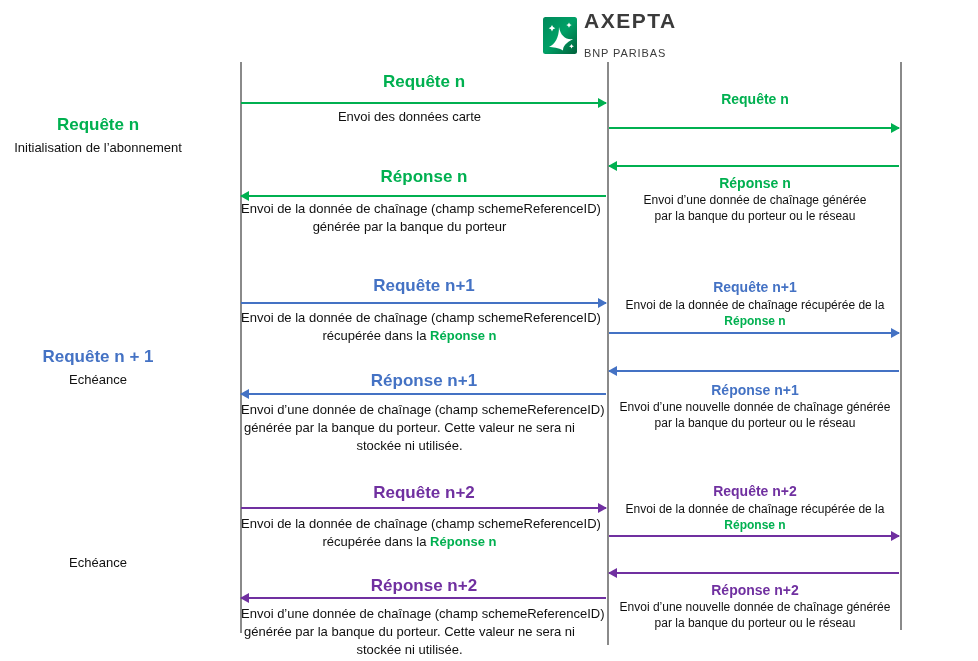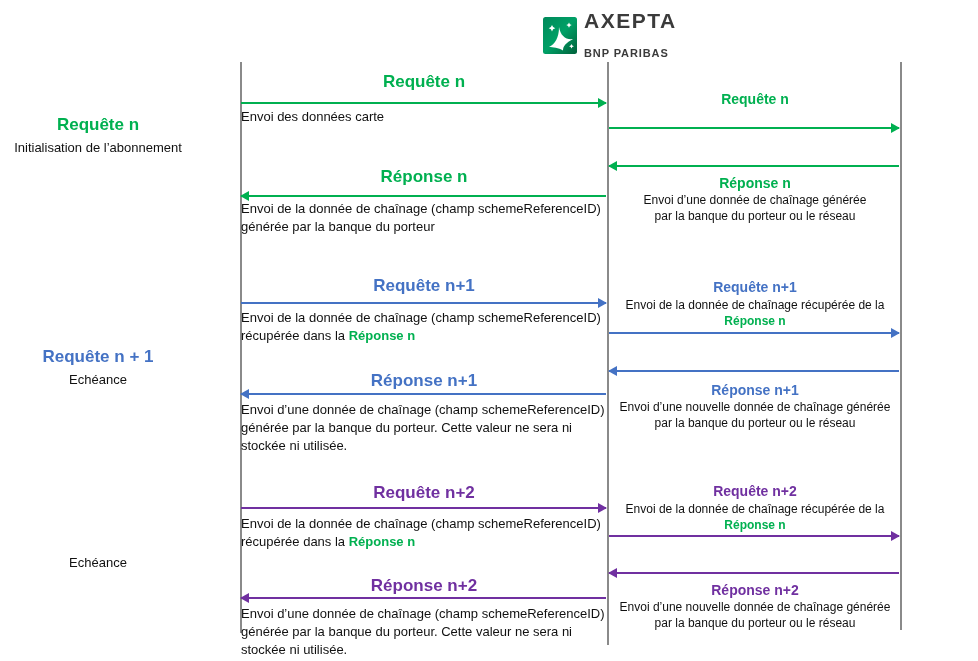--- a/index.html
+++ b/index.html
@@ -7,29 +7,29 @@
   body { font-family:"Liberation Sans", sans-serif; color:#1a1a1a; }
   .canvas { position:relative; width:978px; height:661px; background:#fff; overflow:hidden; }
 
   .lifeline { position:absolute; width:2px; background:var(--lifeline_gray,#8a8a8a); }
 
   .actor { position:absolute; font-size:15px; text-align:center; line-height:20px; color:#111; }
 
   .logo { position:absolute; display:flex; align-items:center; }
   .logo-text { margin-left:7px; }
   .logo-brand { font-size:21px; font-weight:800; letter-spacing:1.5px; color:#3b3b3b; line-height:22px; }
-  .logo-sub { font-size:11px; font-weight:bold; letter-spacing:0.9px; color:#3b3b3b; line-height:13px;margin-top:15px; }
+  .logo-sub { font-size:11px; font-weight:normal; letter-spacing:0.9px; color:#3b3b3b; line-height:13px;margin-top:15px; }
 
   .phase { position:absolute; left:0; width:196px; text-align:center; }
   .phase-title { font-size:17px; font-weight:bold; white-space:nowrap; }
   .phase-sub { font-size:13px; color:#111; white-space:nowrap; margin-top:5px; }
 
   .msg-title-l { position:absolute; width:366px; text-align:center; font-size:17px; font-weight:bold; white-space:nowrap; }
   .msg-title-r { position:absolute; width:292px; text-align:center; font-size:14px; font-weight:bold; white-space:nowrap; }
-  .desc-l { position:absolute; width:337px; text-align:left; font-size:13px; line-height:18px; color:#111; }
+  .desc-l { position:absolute; width:337px; text-align:center; font-size:13px; line-height:18px; color:#111; }
   .desc-l div { white-space:nowrap; }
   .desc-r { position:absolute; width:292px; text-align:center; font-size:12px; line-height:16px; color:#111; }
   .desc-r div { white-space:nowrap; }
 
   .c-green { color:var(--green,#00B050); }
   .c-blue { color:var(--blue,#4472C4); }
   .c-purple { color:var(--purple,#7030A0); }
   .hl { font-weight:bold; color:var(--green,#00B050); }
 
   .arrow { position:absolute; height:2px; background:currentColor; }

